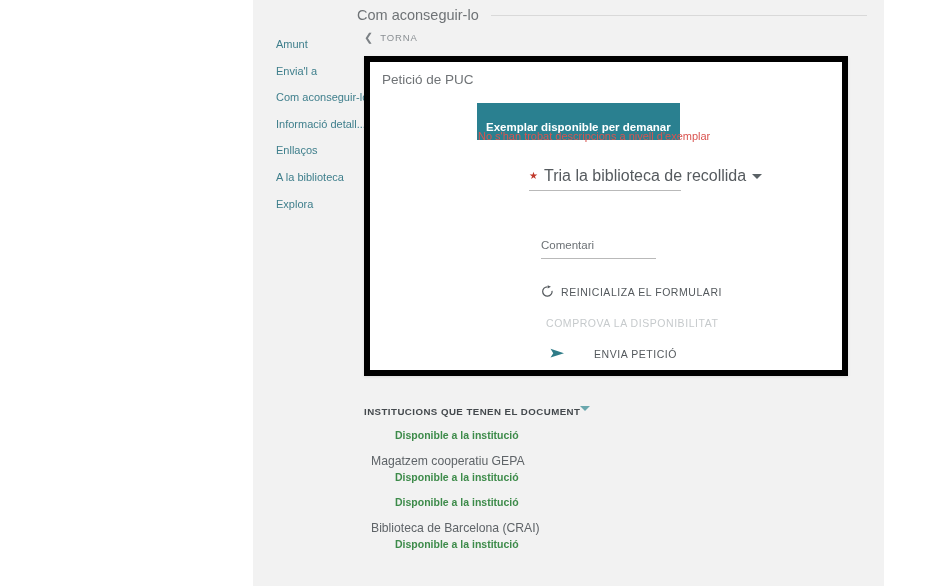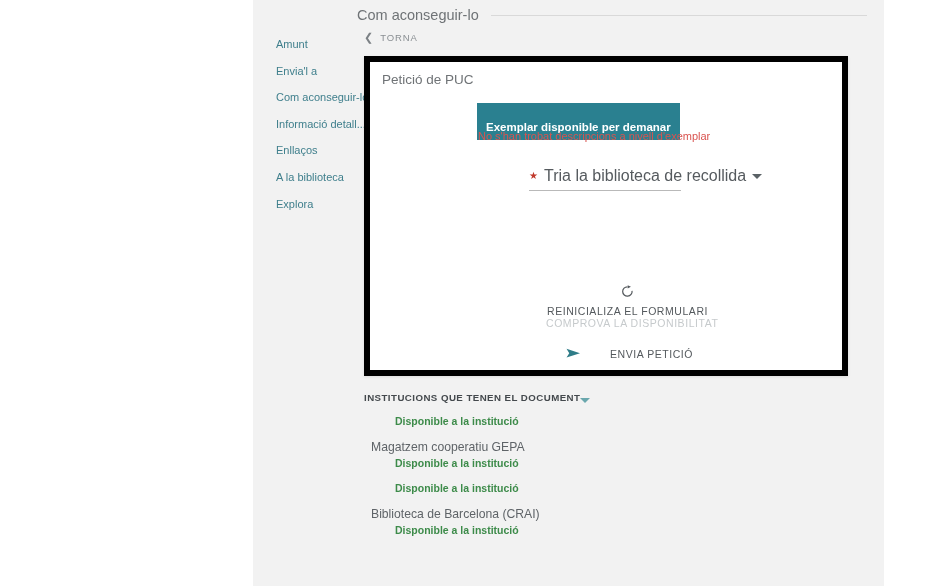--- a/index.html
+++ b/index.html
@@ -167,23 +167,23 @@
   }
 
   
   .card-action {
     position: absolute;
     display: flex;
     align-items: center;
     gap: 7px;
     white-space: nowrap;
   }
-  #reset-action { left: 177px; top: 223px; cursor: pointer; flex-direction: column; }
+  #reset-action { left: 171px; top: 223px; cursor: pointer; }
   #check-action { left: 176px; top: 255px; cursor: pointer; }
-  #send-action  { left: 196px; top: 285px; cursor: pointer; gap: 29px; }
+  #send-action  { left: 180px; top: 285px; cursor: pointer; gap: 29px; }
 
   .card-action .lbl {
     font-size: 10.5px;
     letter-spacing: 0.55px;
   }
   #reset-action .lbl { color: #54595d; }
   #check-action .lbl { color: #c6cacc; }
   #send-action  .lbl { color: #54595d; }
 
   .icon-reset { display: block; }
@@ -191,24 +191,25 @@
 
   
   #institutions {
     position: absolute;
     left: 364px;
     top: 392px;
     width: 500px;
   }
   #inst-heading {
     display: flex;
-    align-items: flex-end;
+    align-items: flex-start;
     gap: 0;
     cursor: pointer;
     margin-bottom: 12px;
+    margin-top: 14px;
   }
   #inst-heading .h-label {
     font-size: 9.7px;
     font-weight: bold;
     letter-spacing: 0.45px;
     color: #44494d;
   }
   #inst-heading .h-caret {
     width: 0; height: 0;
     border-left: 5px solid transparent;
@@ -280,20 +281,23 @@
     <div id="availability-badge">Exemplar disponible per demanar</div>
 
     <div id="no-desc-note">No s'han trobat descripcions a nivell d'exemplar</div>
 
     <div id="pickup-field">
       <span class="req-star">★</span>
       <span class="sel-label">Tria la biblioteca de recollida</span>
       <span class="caret"></span>
     </div>
 
+    <div id="comment-field">
+      <span class="c-label">Comentari</span>
+    </div>
 
     <div id="reset-action" class="card-action">
       <svg class="icon-reset" width="13" height="13" viewBox="0 0 16 16">
         <path d="M8 2.2 A5.8 5.8 0 1 0 13.6 7.2" fill="none" stroke="#54595d" stroke-width="1.5"></path>
         <path d="M8.2 0.2 L8.2 4.4 L12.2 2.3 Z" fill="#54595d"></path>
       </svg>
       <span class="lbl">REINICIALIZA EL FORMULARI</span>
     </div>
 
     <div id="check-action" class="card-action">

